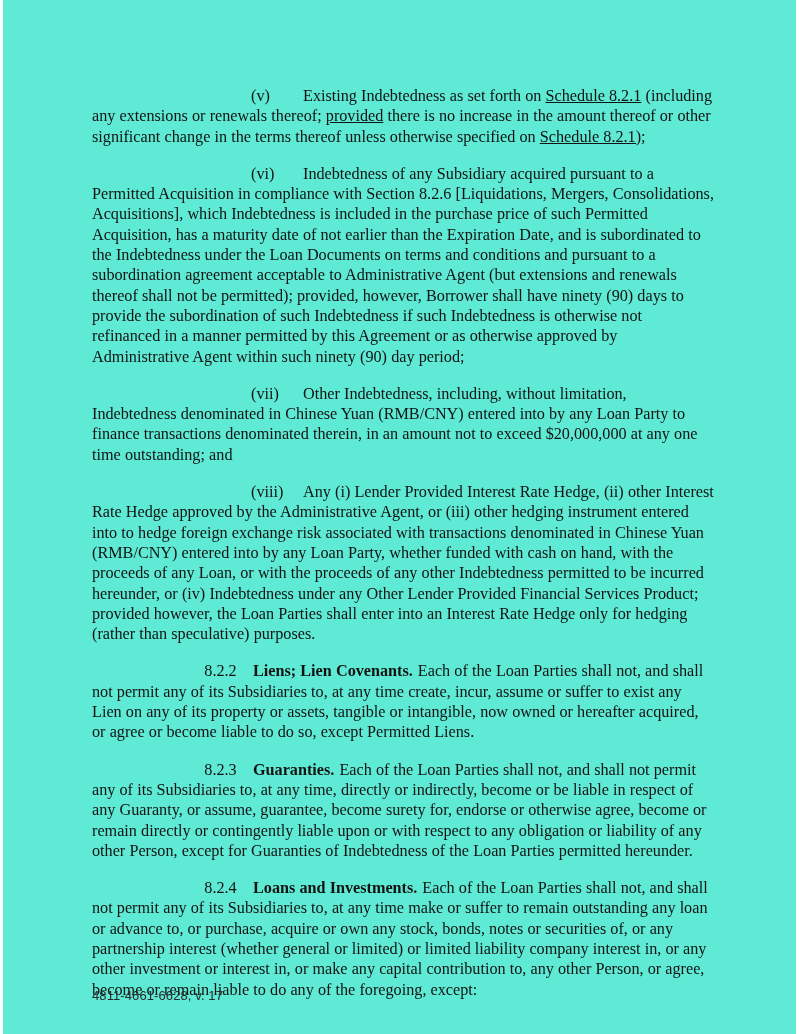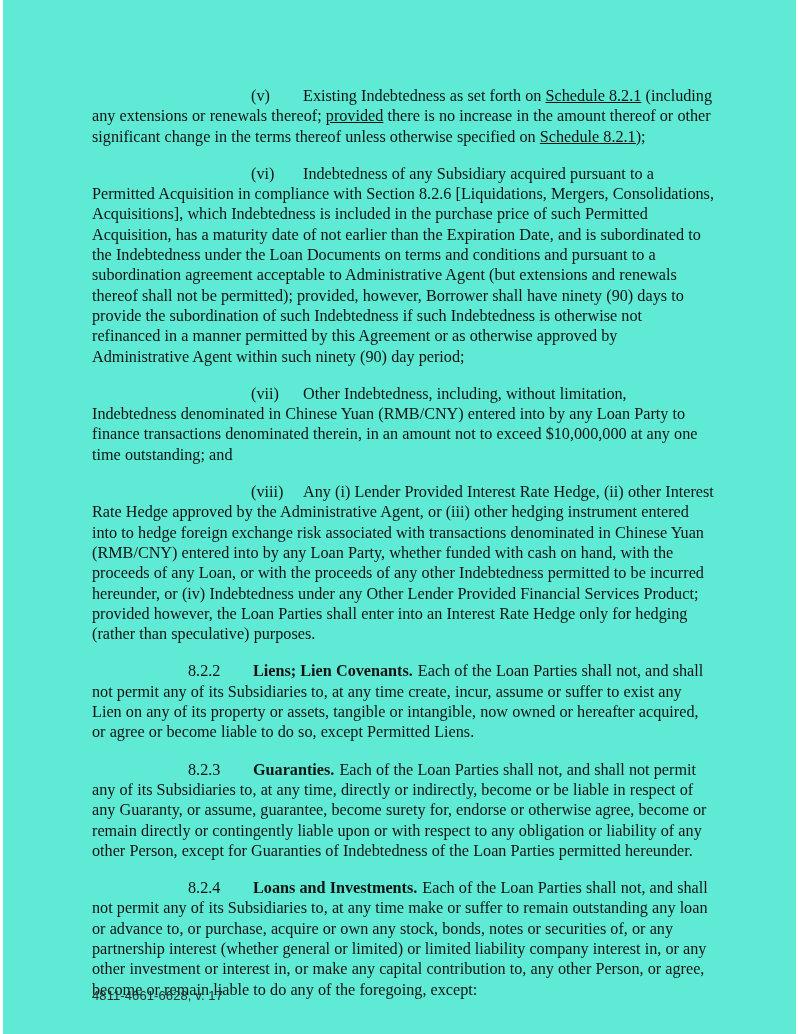--- a/index.html
+++ b/index.html
@@ -46,20 +46,21 @@
     width: 52px;
   }
   
   .sec-lead {
     display: inline-block;
     width: 96px;
   }
   .sec-num {
     display: inline-block;
     width: 65px;
+    text-align: center;
   }
   .sec-title {
     font-weight: bold;
   }
   .u {
     text-decoration: underline;
   }
   .gap-after-title {
     display: inline-block;
     width: 5px;
@@ -88,21 +89,21 @@
 <body>
 
 <div class="page">
 
   <div class="content">
 
     <p class="para"><span class="roman-lead"></span><span class="roman-num">(v)</span><span>Existing Indebtedness as set forth on </span><span class="u">Schedule 8.2.1</span><span> (including any extensions or renewals thereof; </span><span class="u">provided</span><span> there is no increase in the amount thereof or other significant change in the terms thereof unless otherwise specified on </span><span class="u">Schedule 8.2.1)</span><span>;</span></p>
 
     <p class="para"><span class="roman-lead"></span><span class="roman-num">(vi)</span><span>Indebtedness of any Subsidiary acquired pursuant to a Permitted Acquisition in compliance with Section 8.2.6 [Liquidations, Mergers, Consolidations, Acquisitions], which Indebtedness is included in the purchase price of such Permitted Acquisition, has a maturity date of not earlier than the Expiration Date, and is subordinated to the Indebtedness under the Loan Documents on terms and conditions and pursuant to a subordination agreement acceptable to Administrative Agent (but extensions and renewals thereof shall not be permitted); provided, however, Borrower shall have ninety (90) days to provide the subordination of such Indebtedness if such Indebtedness is otherwise not refinanced in a manner permitted by this Agreement or as otherwise approved by Administrative Agent within such ninety (90) day period;</span></p>
 
-    <p class="para"><span class="roman-lead"></span><span class="roman-num">(vii)</span><span>Other Indebtedness, including, without limitation, Indebtedness denominated in Chinese Yuan (RMB/CNY) entered into by any Loan Party to finance transactions denominated therein, in an amount not to exceed $10,000,000 at any one time outstanding; and</span></p>
+    <p class="para"><span class="roman-lead"></span><span class="roman-num">(vii)</span><span>Other Indebtedness, including, without limitation, Indebtedness denominated in Chinese Yuan (RMB/CNY) entered into by any Loan Party to finance transactions denominated therein, in an amount not to exceed $20,000,000 at any one time outstanding; and</span></p>
 
     <p class="para"><span class="roman-lead"></span><span class="roman-num">(viii)</span><span>Any (i) Lender Provided Interest Rate Hedge, (ii) other Interest Rate Hedge approved by the Administrative Agent, or (iii) other hedging instrument entered into to hedge foreign exchange risk associated with transactions denominated in Chinese Yuan (RMB/CNY) entered into by any Loan Party, whether funded with cash on hand, with the proceeds of any Loan, or with the proceeds of any other Indebtedness permitted to be incurred hereunder, or (iv) Indebtedness under any Other Lender Provided Financial Services Product; provided however, the Loan Parties shall enter into an Interest Rate Hedge only for hedging (rather than speculative) purposes.</span></p>
 
     <p class="para"><span class="sec-lead"></span><span class="sec-num">8.2.2</span><span class="sec-title">Liens; Lien Covenants.</span><span class="gap-after-title"></span><span>Each of the Loan Parties shall not, and shall not permit any of its Subsidiaries to, at any time create, incur, assume or suffer to exist any Lien on any of its property or assets, tangible or intangible, now owned or hereafter acquired, or agree or become liable to do so, except Permitted Liens.</span></p>
 
     <p class="para"><span class="sec-lead"></span><span class="sec-num">8.2.3</span><span class="sec-title">Guaranties.</span><span class="gap-after-title"></span><span>Each of the Loan Parties shall not, and shall not permit any of its Subsidiaries to, at any time, directly or indirectly, become or be liable in respect of any Guaranty, or assume, guarantee, become surety for, endorse or otherwise agree, become or remain directly or contingently liable upon or with respect to any obligation or liability of any other Person, except for Guaranties of Indebtedness of the Loan Parties permitted hereunder.</span></p>
 
     <p class="para"><span class="sec-lead"></span><span class="sec-num">8.2.4</span><span class="sec-title">Loans and Investments.</span><span class="gap-after-title"></span><span>Each of the Loan Parties shall not, and shall not permit any of its Subsidiaries to, at any time make or suffer to remain outstanding any loan or advance to, or purchase, acquire or own any stock, bonds, notes or securities of, or any partnership interest (whether general or limited) or limited liability company interest in, or any other investment or interest in, or make any capital contribution to, any other Person, or agree, become or remain liable to do any of the foregoing, except:</span></p>
 
   </div>

